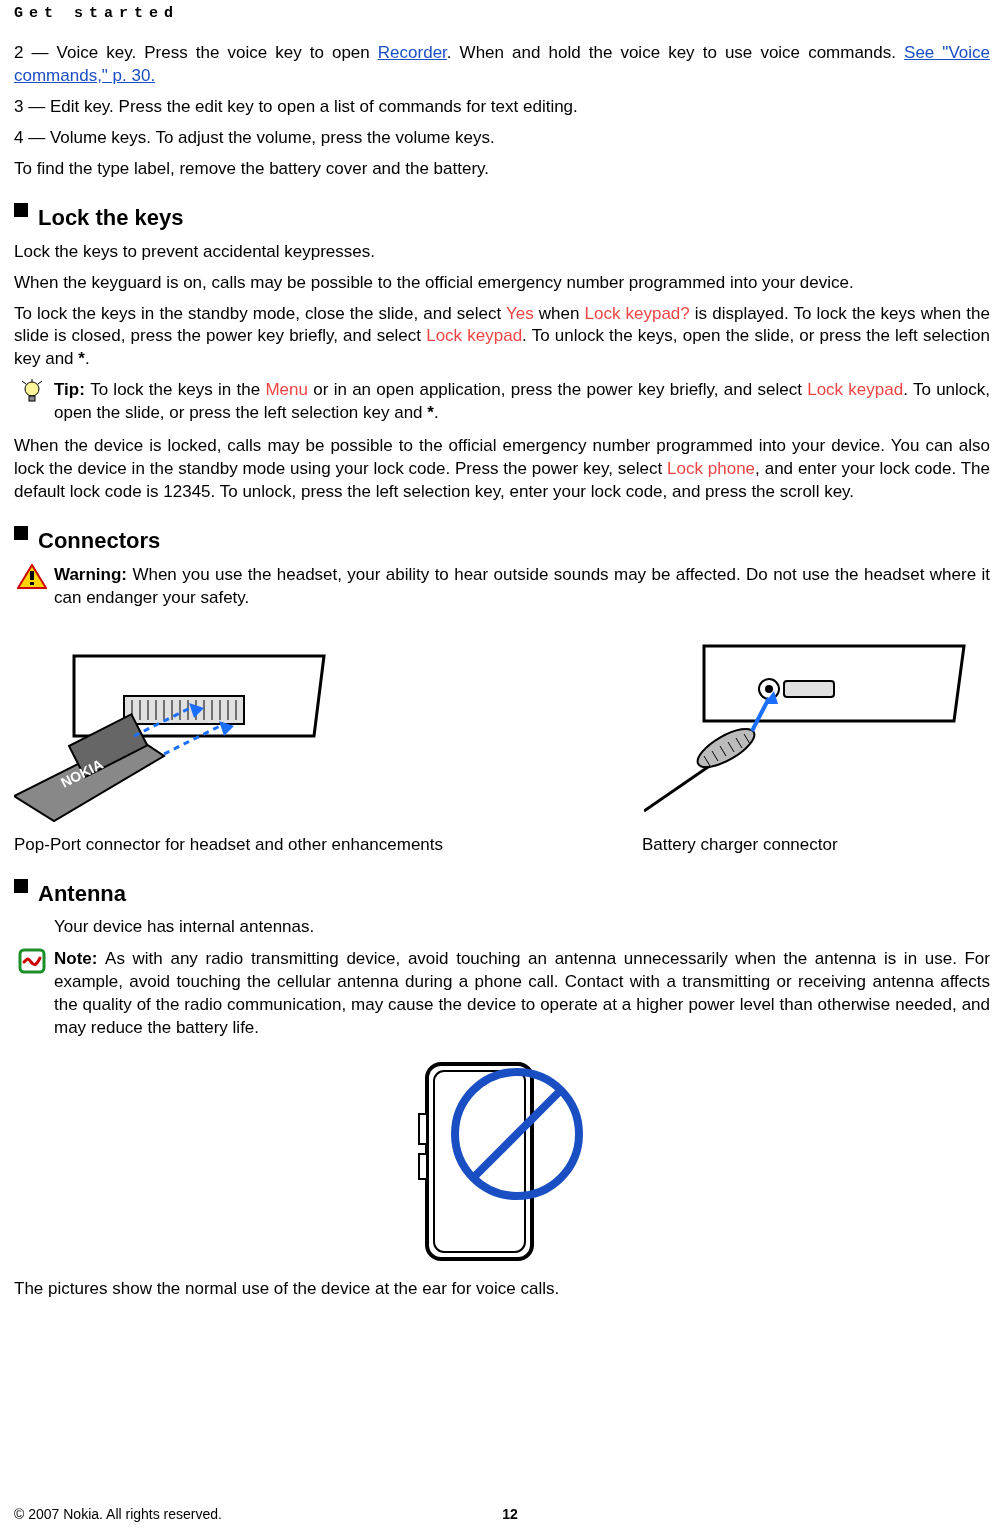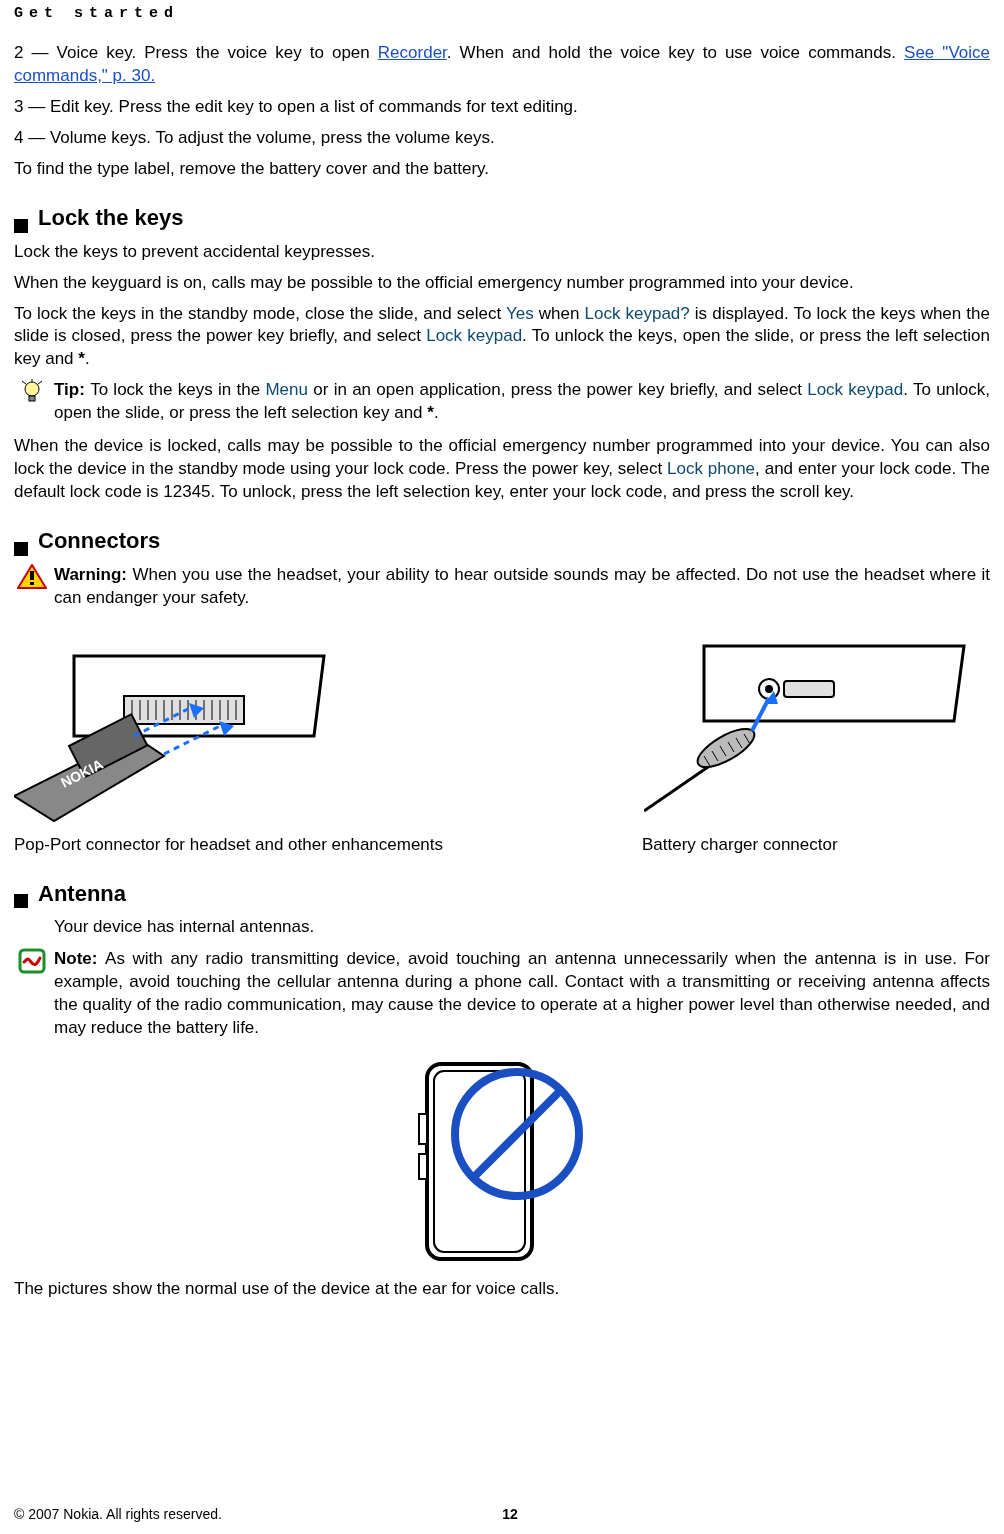--- a/index.html
+++ b/index.html
@@ -22,28 +22,28 @@
   }
   .header {
     font-family: "Courier New", monospace;
     font-weight: bold;
     letter-spacing: 6px;
     font-size: 15px;
     padding: 4px 0 18px 0;
   }
   .para { margin: 0 0 8px 0; text-align: justify;}
   .link { color: #1a4fc4; text-decoration: underline; }
-  .ui { color: #0c4a6e; }
+  .ui { color: #ef4444; }
   .bold { font-weight: bold; }
   .h2 {
     font-size: 22px;
     font-weight: bold;
     margin: 22px 0 8px 0;
     display: flex;
-    align-items: flex-end;
+    align-items: flex-start;
     gap: 10px;
   }
   .h2-bullet {
     width: 14px; height: 14px; background: #000; display: inline-block;
   }
   .tip-row, .warn-row, .note-row {
     display: flex;
     gap: 4px;
     margin: 4px 0 10px 0;
   }

